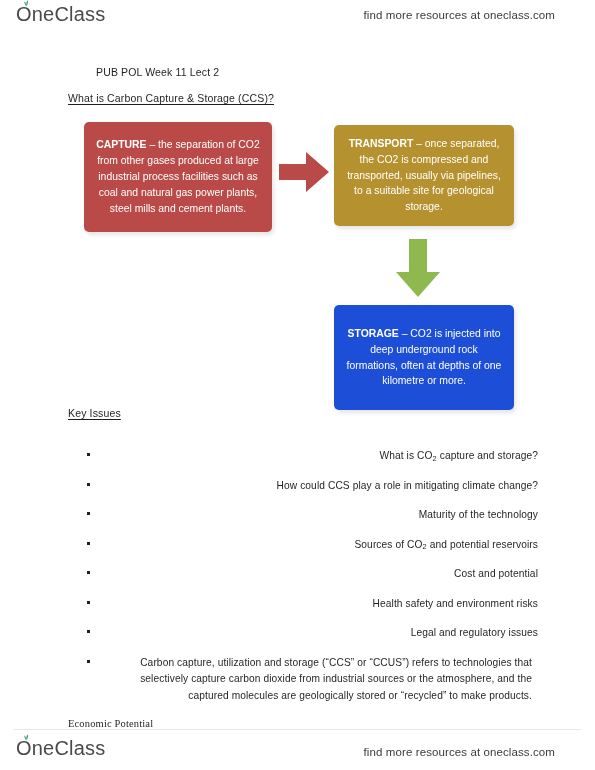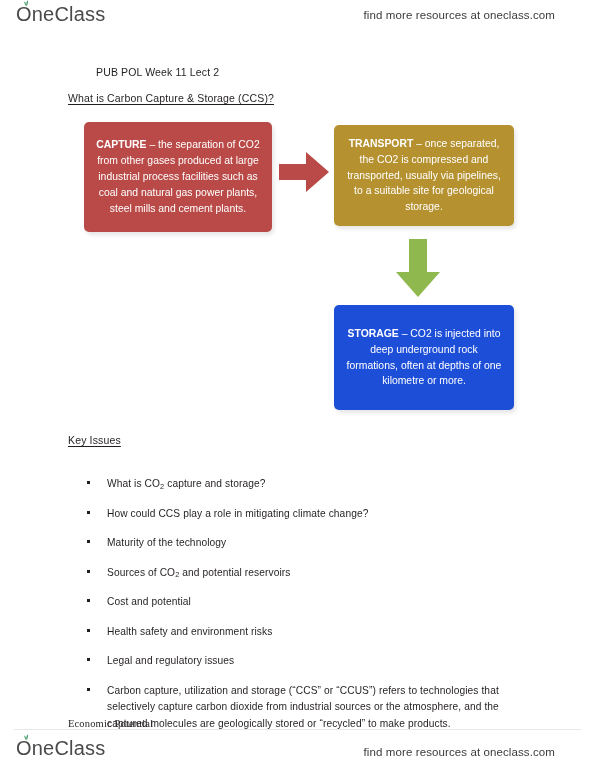--- a/index.html
+++ b/index.html
@@ -78,21 +78,21 @@
   .section-heading {
     position: absolute;
     left: 68px;
     font-size: 10.5px;
     letter-spacing: 0.15px;
     text-decoration: underline;
     text-underline-offset: 2px;
     white-space: nowrap;
   }
   #heading-ccs  { top: 92px; }
-  #heading-key  { top: 434px; }
+  #heading-key  { top: 407px; }
   #heading-econ { top: 718px; font-family: Liberation Serif, serif; }
 
   
   .flow { position: absolute; left: 0; top: 0; width: 595px; height: 430px; }
 
   .flow-box {
     position: absolute;
     border-radius: 5px;
     box-sizing: border-box;
     color: #ffffff;
@@ -115,21 +115,21 @@
   }
   #box-storage {
     left: 334px; top: 305px;  width: 180px; height: 105px;
   }
 
   .arrow { position: absolute; }
   #arrow-right { left: 278px; top: 148px; width: 52px; height: 48px; }
   #arrow-down  { left: 394px; top: 238px; width: 48px; height: 60px; }
 
   
-  .bullet-list { position: absolute; left: 68px; top: 476px; width: 470px; }
+  .bullet-list { position: absolute; left: 68px; top: 448px; width: 470px; text-align: right; }
   .bullet-item {
     position: relative;
     padding-left: 39px;
     margin-bottom: 13px;
     font-size: 10.2px;
     line-height: 1.62;
     letter-spacing: 0.1px;
     color: #231f20;
   }
   .bullet-item .dot {

